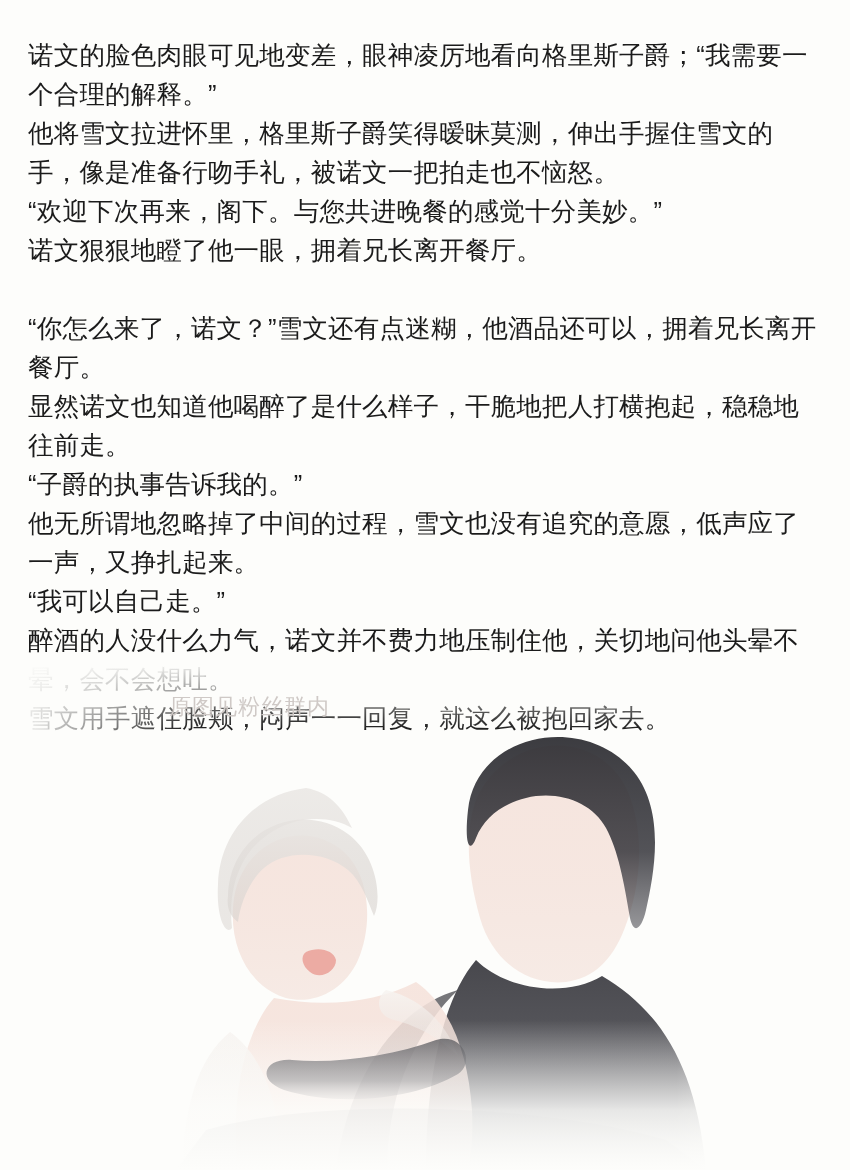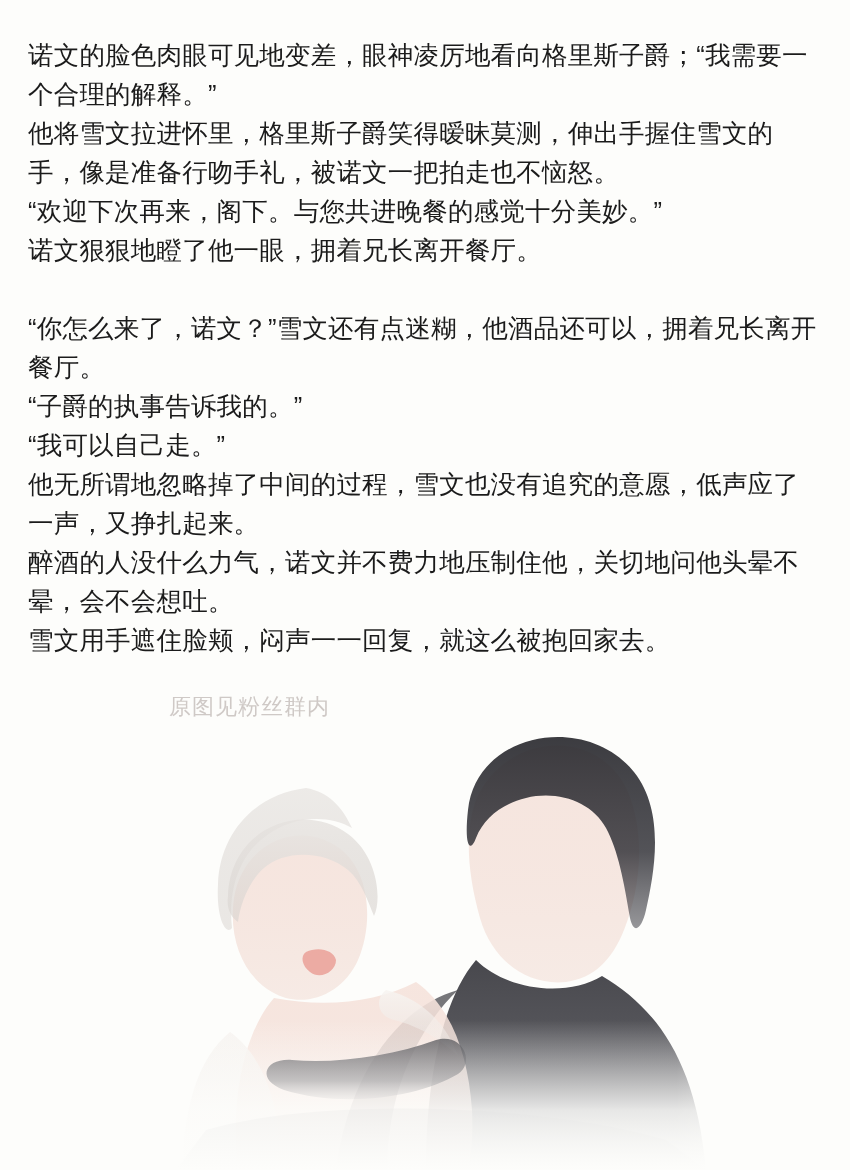--- a/index.html
+++ b/index.html
@@ -109,23 +109,24 @@
 
 <div class="page">
 
   <div class="text-block">
     <p class="para">诺文的脸色肉眼可见地变差，眼神凌厉地看向格里斯子爵；“我需要一个合理的解释。”</p>
     <p class="para">他将雪文拉进怀里，格里斯子爵笑得暧昧莫测，伸出手握住雪文的手，像是准备行吻手礼，被诺文一把拍走也不恼怒。</p>
     <p class="para">“欢迎下次再来，阁下。与您共进晚餐的感觉十分美妙。”</p>
     <p class="para">诺文狠狠地瞪了他一眼，拥着兄长离开餐厅。</p>
     <div class="gap"></div>
     <p class="para">“你怎么来了，诺文？”雪文还有点迷糊，他酒品还可以，拥着兄长离开餐厅。</p>
+    <p class="para">显然诺文也知道他喝醉了是什么样子，干脆地把人打横抱起，稳稳地往前走。</p>
     <p class="para">“子爵的执事告诉我的。”</p>
+    <p class="para">他无所谓地忽略掉了中间的过程，雪文也没有追究的意愿，低声应了一声，又挣扎起来。</p>
     <p class="para">“我可以自己走。”</p>
-    <p class="para">他无所谓地忽略掉了中间的过程，雪文也没有追究的意愿，低声应了一声，又挣扎起来。</p>
     <p class="para">醉酒的人没什么力气，诺文并不费力地压制住他，关切地问他头晕不晕，会不会想吐。</p>
     <p class="para">雪文用手遮住脸颊，闷声一一回复，就这么被抱回家去。</p>
   </div>
 
   <div class="art">
 
     <svg class="art-svg" viewBox="0 0 850 510" preserveAspectRatio="none">
       <defs>
         <linearGradient id="darkHair" x1="0" y1="0" x2="0" y2="1">
           <stop offset="0%" stop-color="#2b2b30" stop-opacity="0.92"></stop>

